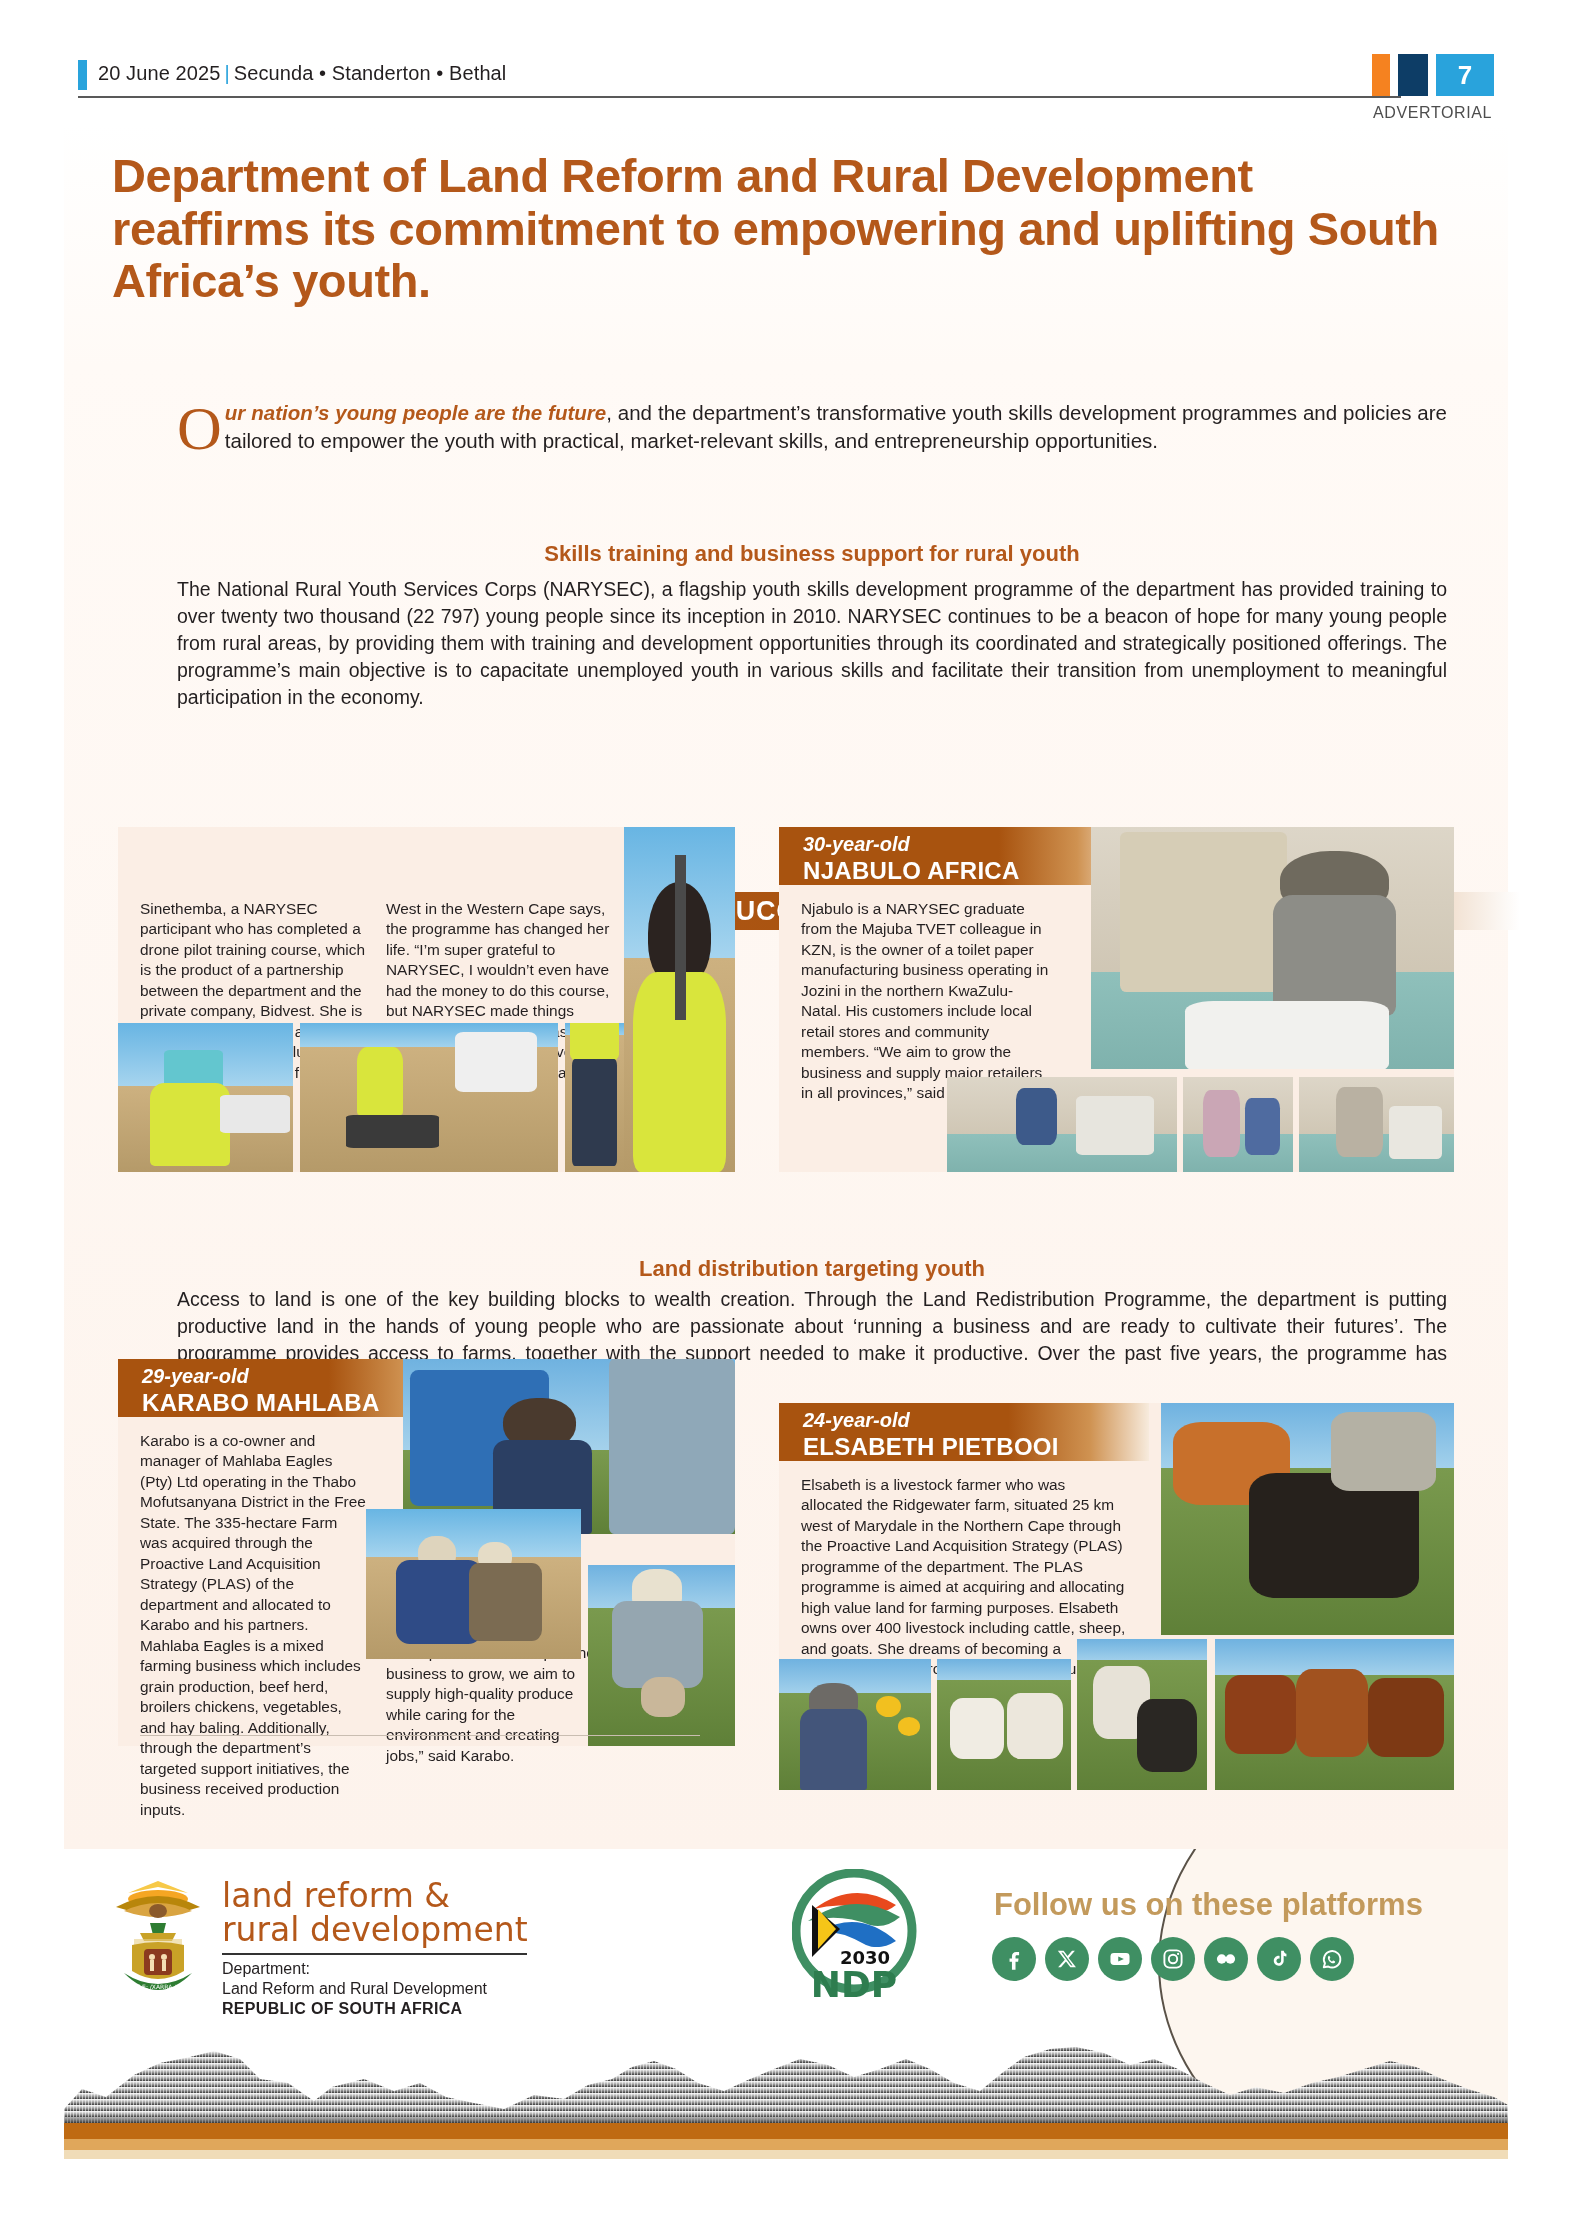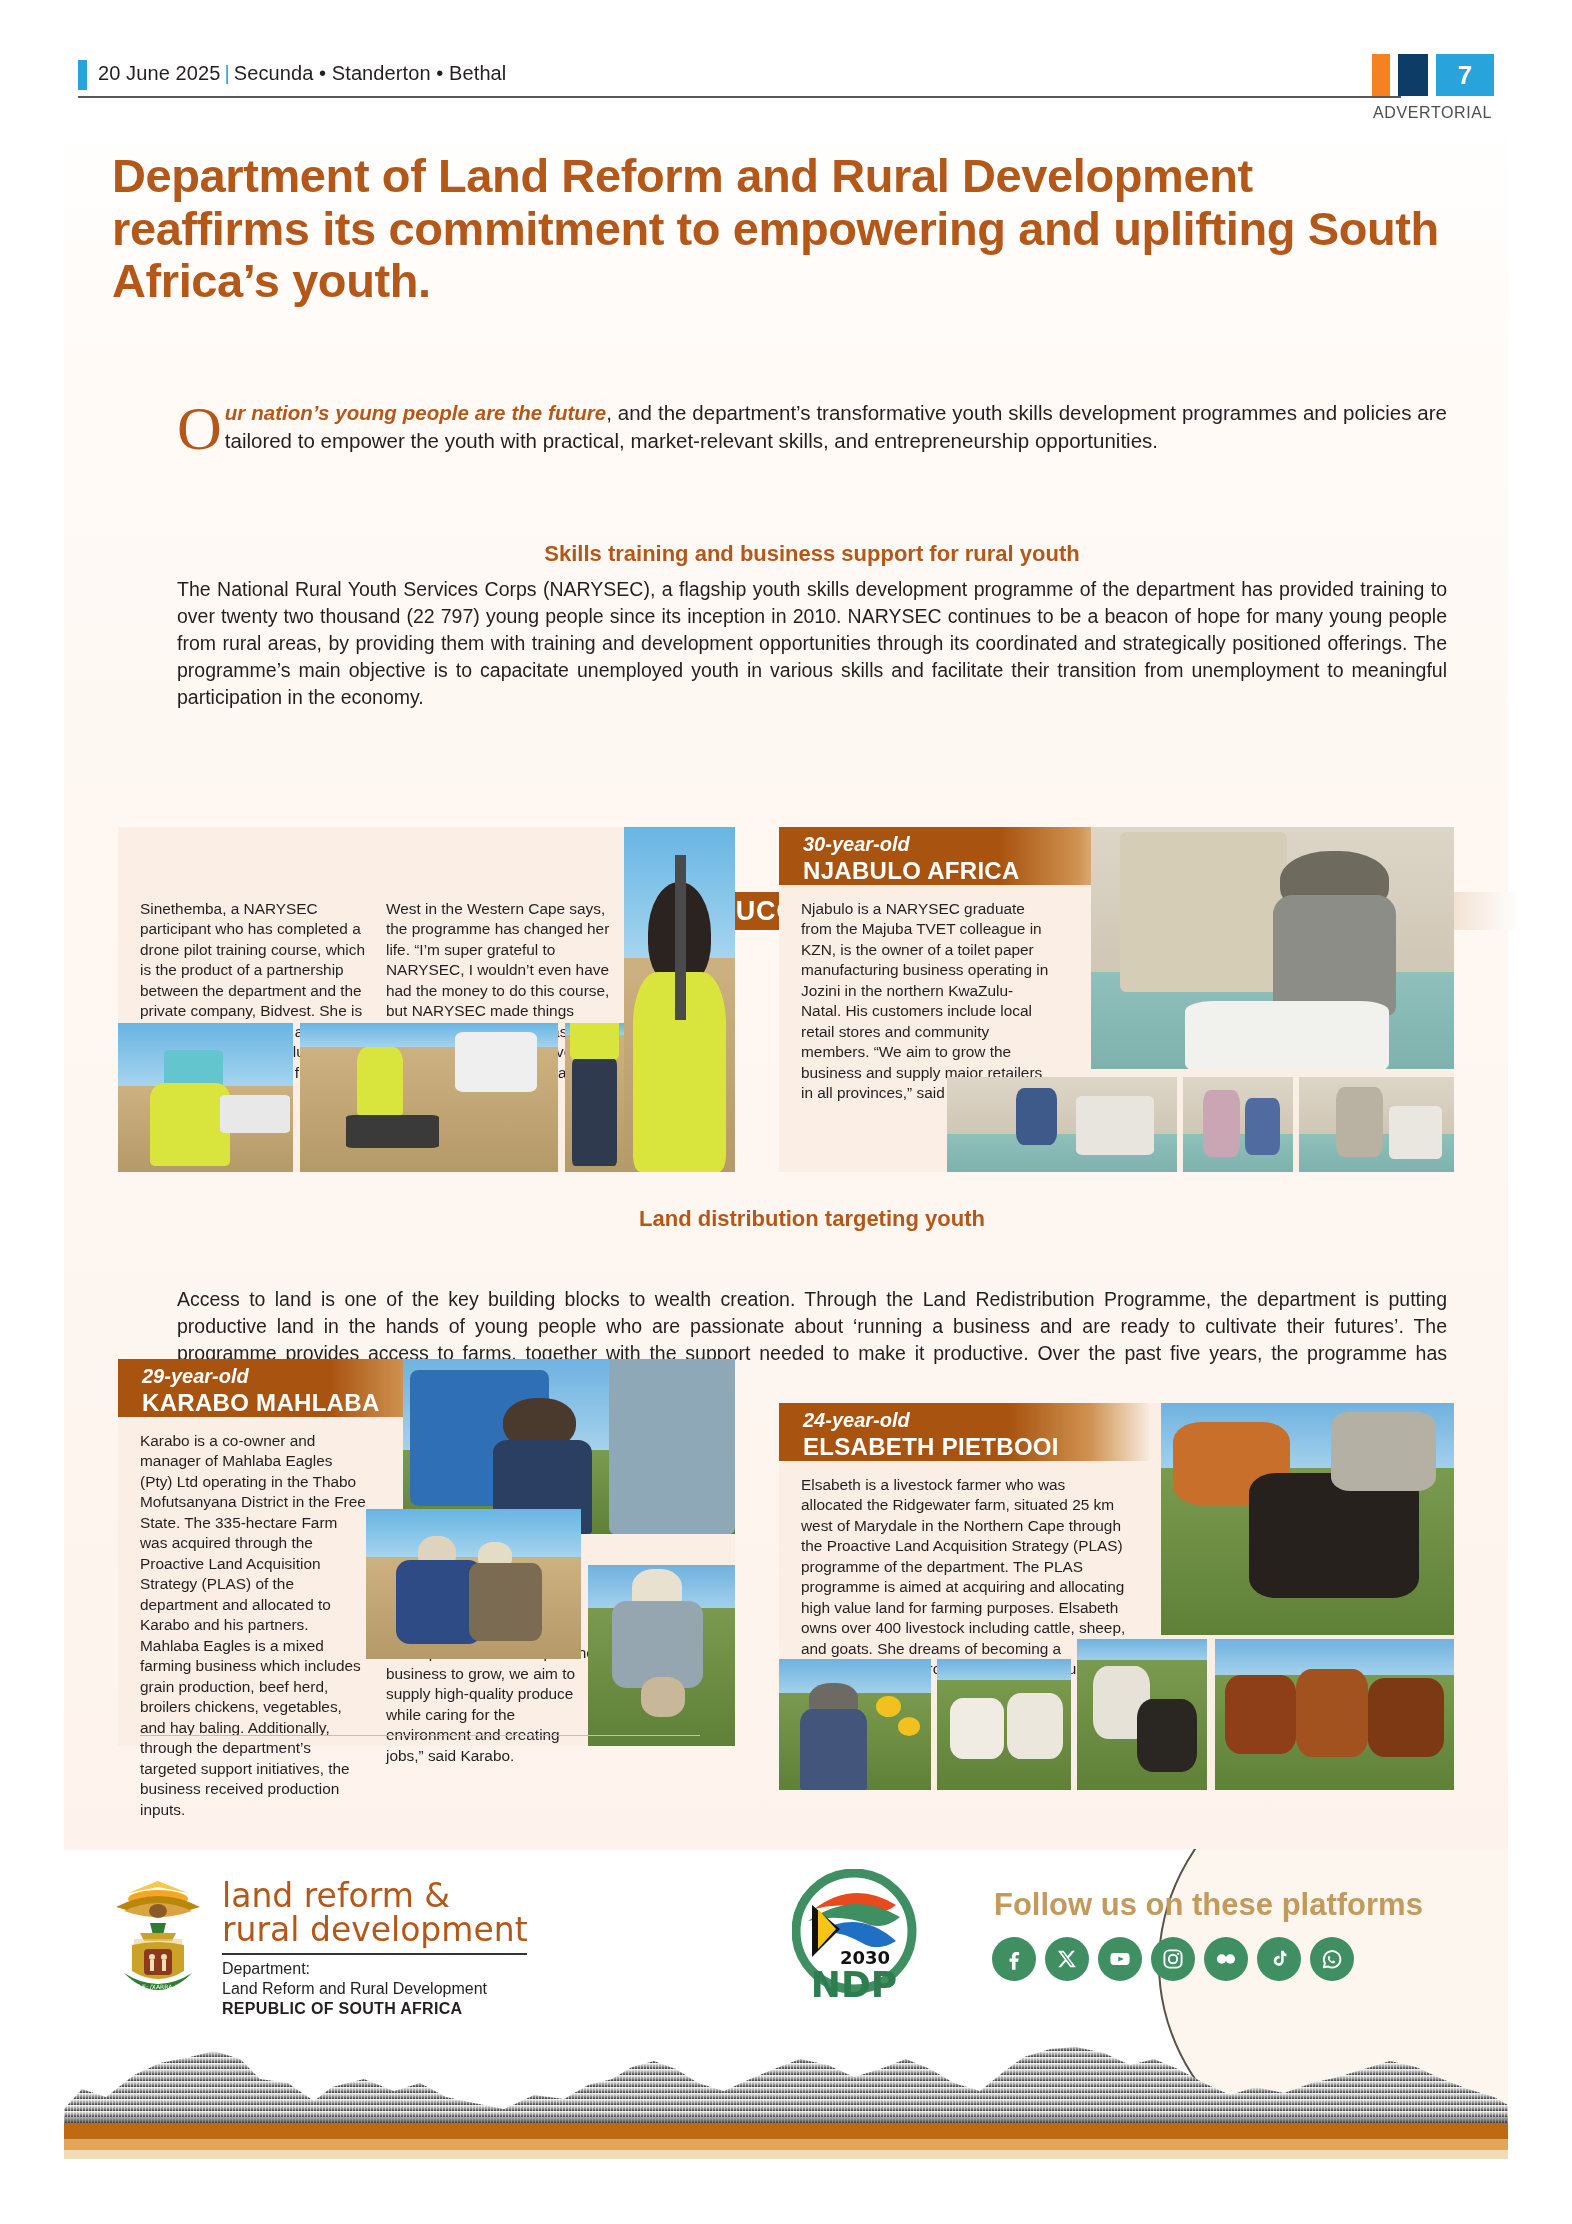--- a/index.html
+++ b/index.html
@@ -245,21 +245,21 @@
         <div class="fig" style="left:56%; top:22%; width:32%; height:60%; background:#4f6ba0; border-radius:18%;"></div>
       </div>
       <div class="photo indoor" style="left:520px; top:250px; width:155px; height:95px;">
         <div class="sky"></div>
           <div class="ground"></div>
         <div class="fig" style="left:24%; top:10%; width:30%; height:74%; background:#b9b1a2; border-radius:18%;"></div>
         <div class="fig" style="left:58%; top:30%; width:34%; height:56%; background:#e9e7e0; border-radius:10%;"></div>
       </div>
     </div>
 
-    <div class="secthead" style="top:1082px;">Land distribution targeting youth</div>
+    <div class="secthead" style="top:1132px;">Land distribution targeting youth</div>
     <div class="bodytext" style="top:1162px;">Access to land is one of the key building blocks to wealth creation. Through the Land Redistribution Programme, the department is putting productive land in the hands of young people who are passionate about ‘running a business and are ready to cultivate their futures’. The programme provides access to farms, together with the support needed to make it productive. Over the past five years, the programme has allocated 112 000 hectares of land to 111 youth.</div>
 
     <div class="story" style="left:54px; top:1235px; width:617px; height:387px;">
       <div class="story-head" style="width:340px;">
         <div class="story-age">29-year-old</div>
         <div class="story-name">KARABO MAHLABA</div>
       </div>
       <div class="col-text" style="left:22px; top:72px; width:228px;">Karabo is a co-owner and manager of Mahlaba Eagles (Pty) Ltd operating in the Thabo Mofutsanyana District in the Free State. The 335-hectare Farm was acquired through the Proactive Land Acquisition Strategy (PLAS) of the department and allocated to Karabo and his partners. Mahlaba Eagles is a mixed farming business which includes grain production, beef herd, broilers chickens, vegetables, and hay baling. Additionally, through the department’s targeted support initiatives, the business received production inputs.</div>
       <div class="col-text" style="left:268px; top:264px; width:210px;">“The support I received from the department has helped the business to grow, we aim to supply high-quality produce while caring for the environment and creating jobs,” said Karabo.</div>
 

